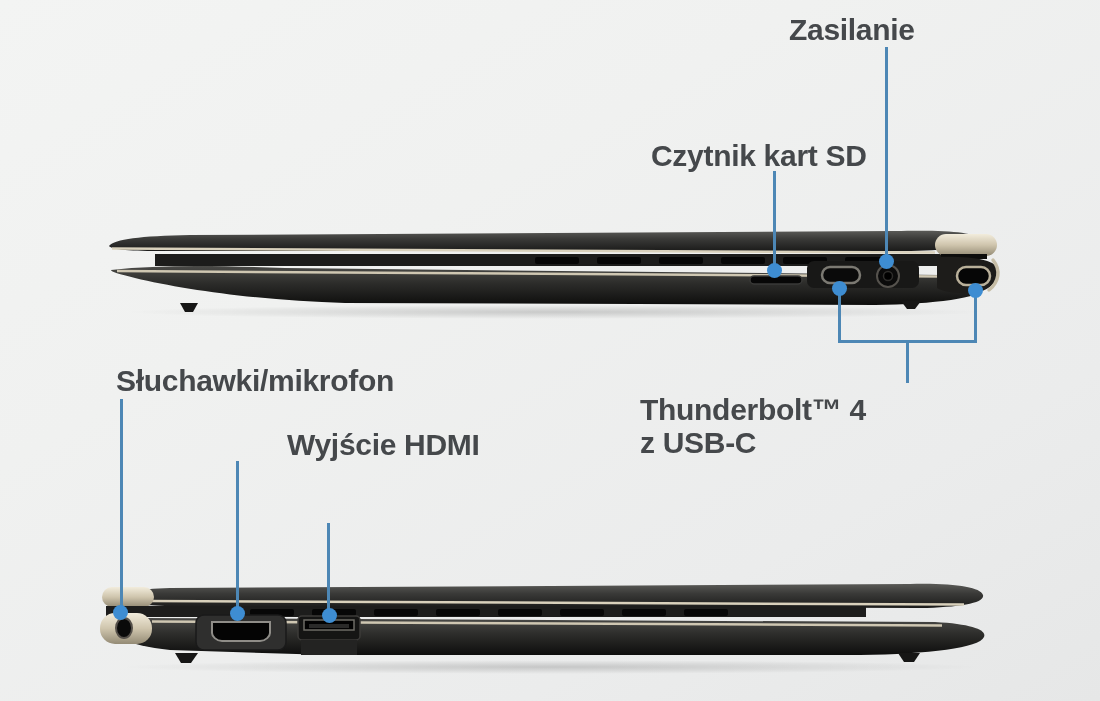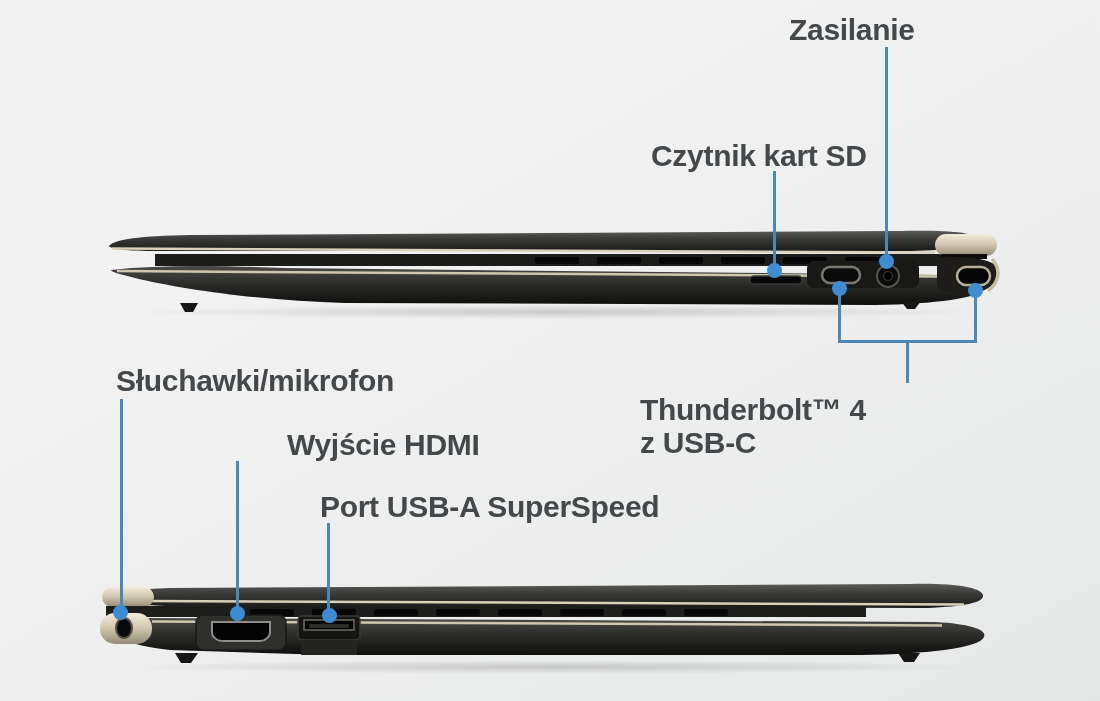--- a/index.html
+++ b/index.html
@@ -162,15 +162,14 @@
 
   <div class="label" style="left:638px;top:139px;margin-left:13px;">Czytnik kart SD</div>
 
   <div class="label r" style="left:640px;top:393px;width:260px;">Thunderbolt™ 4</div>
   <div class="label" style="left:116px;top:364px;">Słuchawki/mikrofon</div>
 
   <div class="label r" style="left:640px;top:426px;width:230px;">z USB-C</div>
 
   <div class="label" style="left:243px;top:428px;margin-left:44px;">Wyjście HDMI</div>
 
-  <div class="label" style="left:320px;top:490px;">Port USB-A SuperSpeed</div>
 
 </div>
 
 </body></html>

